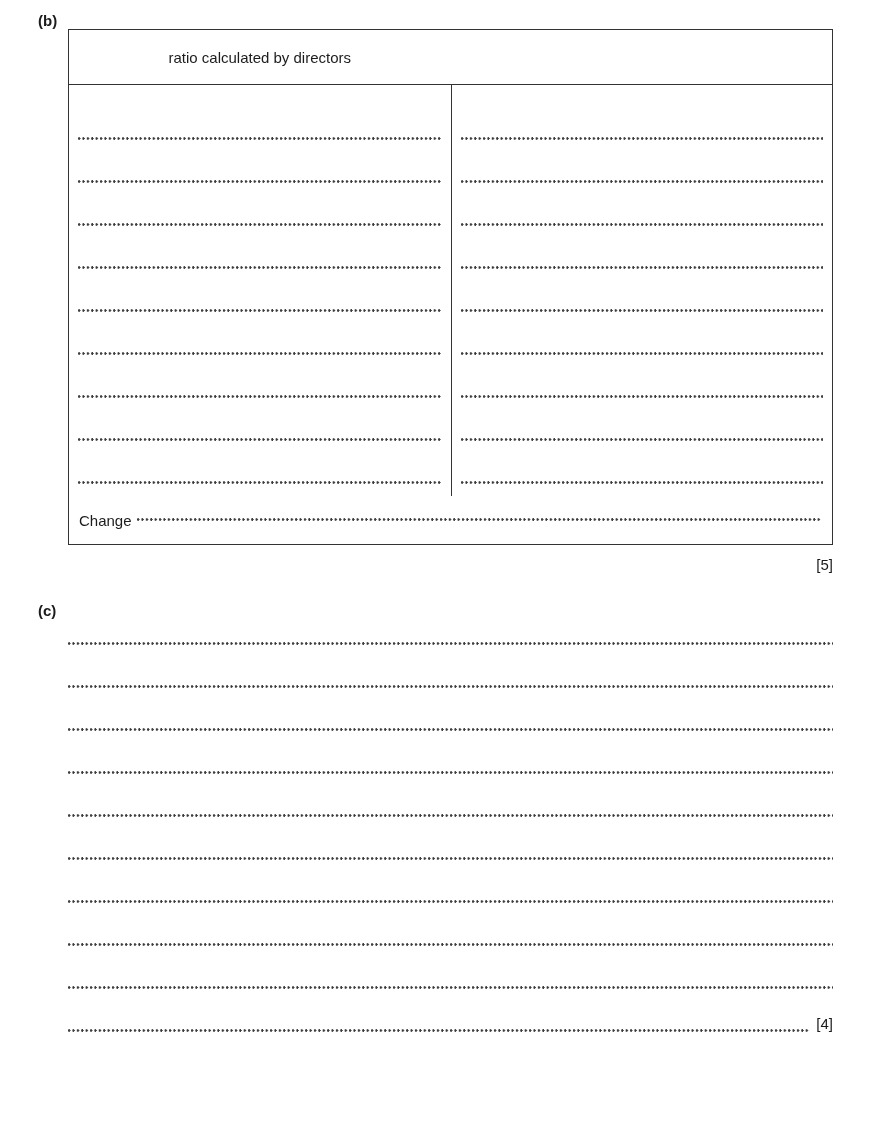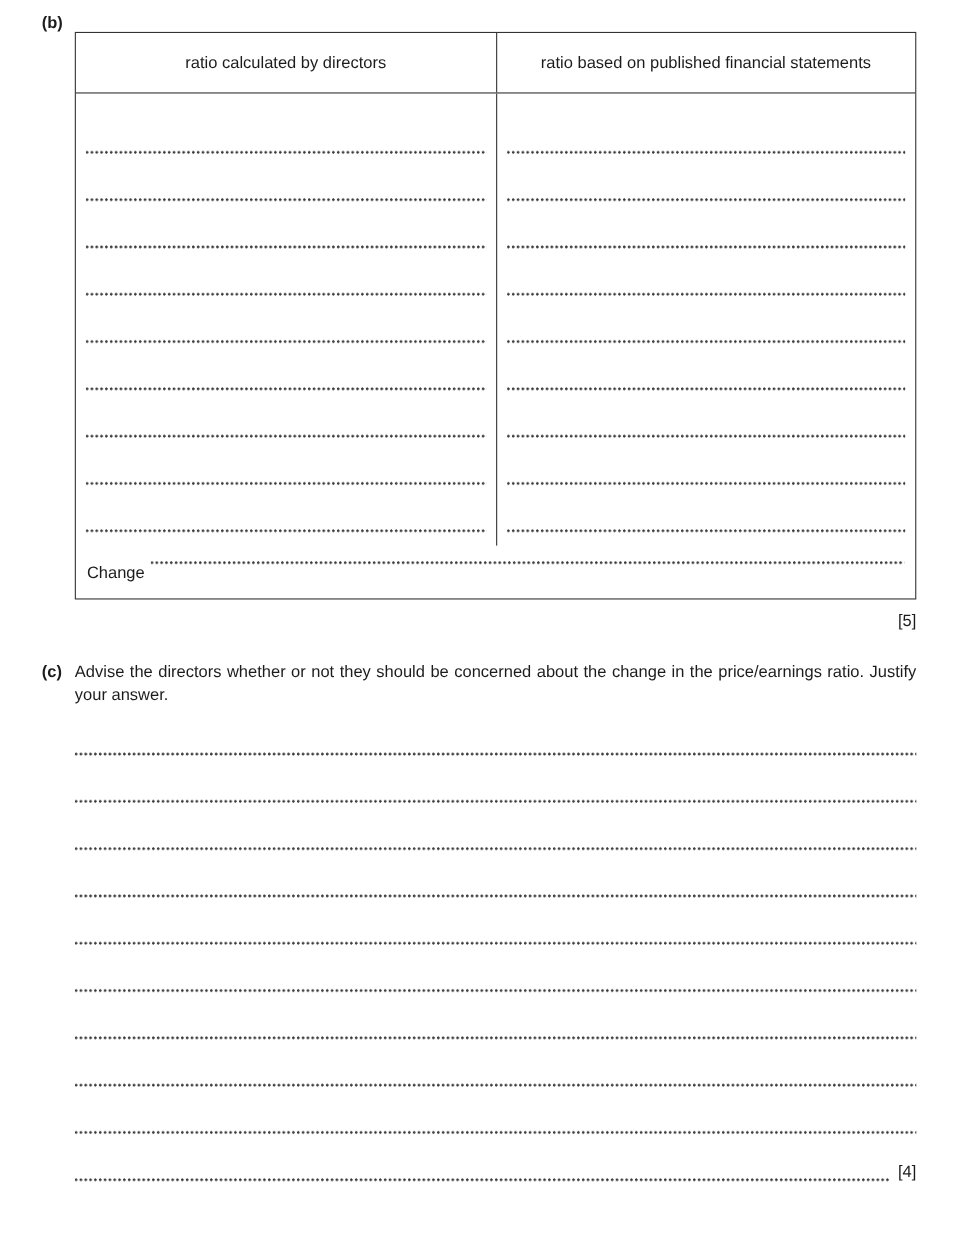--- a/index.html
+++ b/index.html
@@ -50,21 +50,21 @@
     display: grid;
     grid-template-columns: 1fr 1fr;
   }
   .body-col {
     padding: 14px 9px 10px 9px;
   }
   .body-col + .body-col { border-left: 1.5px solid #333; }
 
   .change-row {
     display: flex;
-    align-items: flex-start;
+    align-items: center;
     padding: 14px 10px 13px 10px;
   }
   .change-label { margin-right: 5px; }
 
   
   .dotline {
     height: 43px;
     display: flex;
     align-items: flex-end;
   }
@@ -94,21 +94,20 @@
 <div class="page">
 
   <section>
     <div class="q-row">
       <div class="q-label">(b)</div>
       <div class="q-body">
 
         <div class="answer-table">
           <div class="table-header">
             <div class="header-cell">ratio calculated by directors</div>
-            <div class="header-cell">ratio based on published financial statements</div>
           </div>
           <div class="table-body">
             <div class="body-col">
                 <div class="dotline">
                   <div class="dots"></div>
                 </div>
                 <div class="dotline">
                   <div class="dots"></div>
                 </div>
                 <div class="dotline">
@@ -171,21 +170,20 @@
 
         <div class="marks-line">[5]</div>
       </div>
     </div>
   </section>
 
   <section class="section-c">
     <div class="q-row">
       <div class="q-label">(c)</div>
       <div class="q-body">
-        <div class="q-text">Advise the directors whether or not they should be concerned about the change in the price/earnings ratio. Justify your answer.</div>
 
         <div class="lines-block">
             <div class="dotline">
               <div class="dots"></div>
             </div>
             <div class="dotline">
               <div class="dots"></div>
             </div>
             <div class="dotline">
               <div class="dots"></div>

